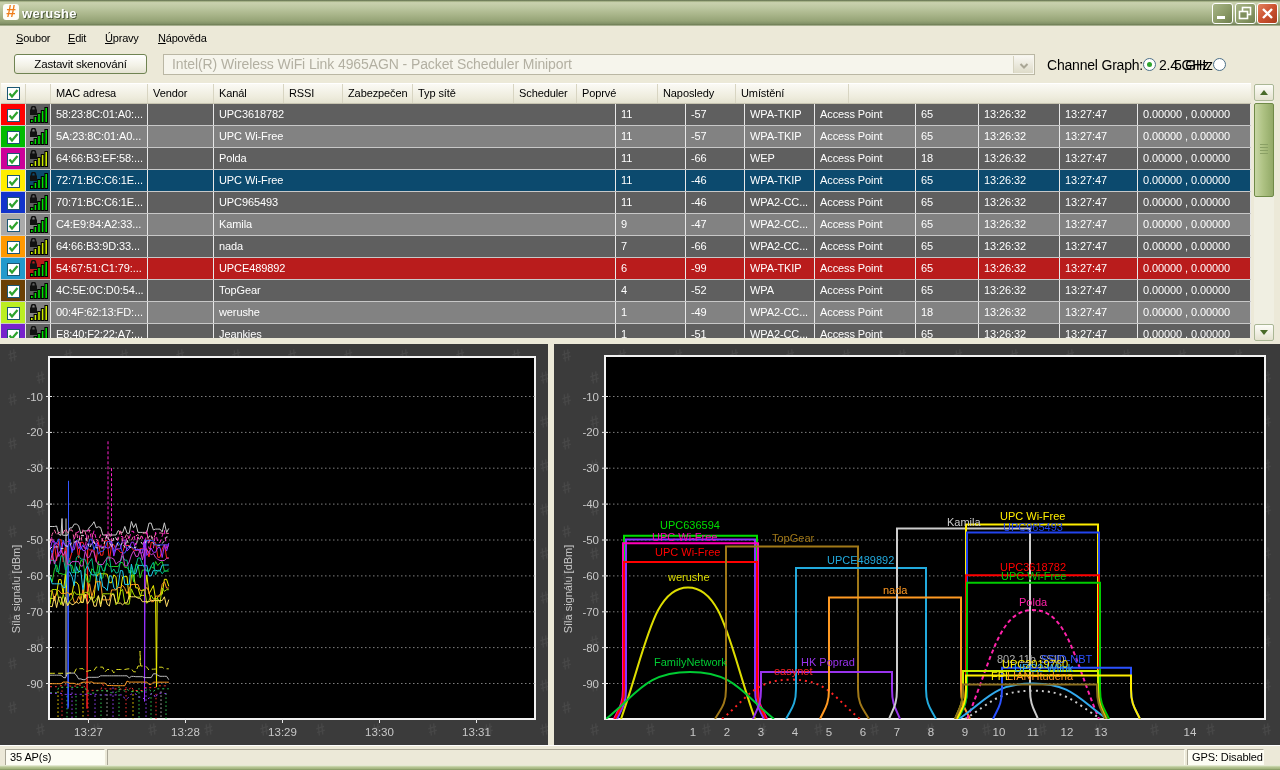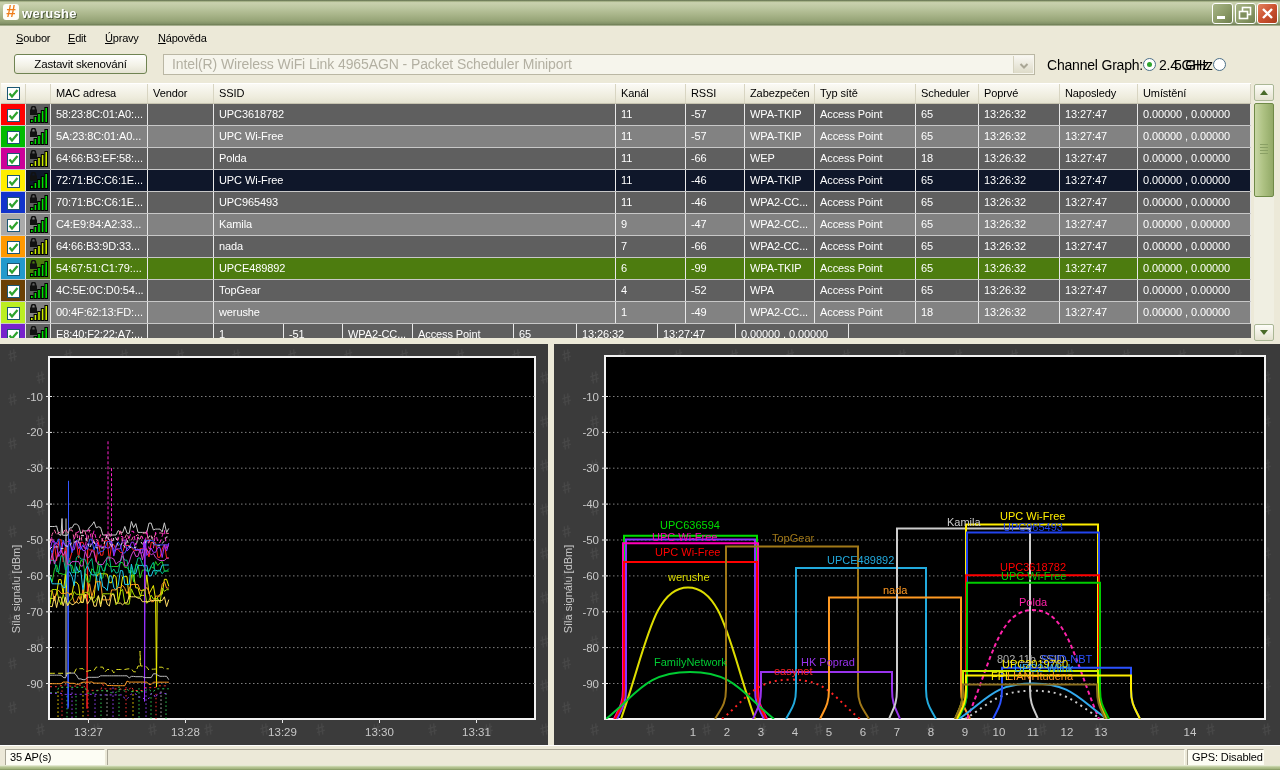--- a/index.html
+++ b/index.html
@@ -82,21 +82,20 @@
     <div class="thead">
       <div class="th" style="width:25px">
         <span class="cb"><svg width="13" height="13" viewBox="0 0 13 13">
             <rect x="0.5" y="0.5" width="12" height="12" fill="#fff" stroke="#1b5775"></rect>
             <path d="M2.5,6.5 L5,9.5 L10.5,3" fill="none" stroke="#2da32d" stroke-width="2.2"></path>
           </svg></span>
       </div>
       <div class="th" style="width:25px"><span class="ht"></span></div>
       <div class="th" style="width:97px"><span class="ht">MAC adresa</span></div>
       <div class="th" style="width:66px"><span class="ht">Vendor</span></div>
-      <div class="th" style="width:402px"><span class="ht">SSID</span></div>
       <div class="th" style="width:70px"><span class="ht">Kanál</span></div>
       <div class="th" style="width:59px"><span class="ht">RSSI</span></div>
       <div class="th" style="width:70px"><span class="ht">Zabezpečen</span></div>
       <div class="th" style="width:101px"><span class="ht">Typ sítě</span></div>
       <div class="th" style="width:63px"><span class="ht">Scheduler</span></div>
       <div class="th" style="width:81px"><span class="ht">Poprvé</span></div>
       <div class="th" style="width:78px"><span class="ht">Naposledy</span></div>
       <div class="th" style="width:113px"><span class="ht">Umístění</span></div>
     </div>
     <div class="tbody">
@@ -177,21 +176,21 @@
         <div class="td" style="width:402px">Polda</div>
         <div class="td" style="width:70px">11</div>
         <div class="td" style="width:59px">-66</div>
         <div class="td" style="width:70px">WEP</div>
         <div class="td" style="width:101px">Access Point</div>
         <div class="td" style="width:63px">18</div>
         <div class="td" style="width:81px">13:26:32</div>
         <div class="td" style="width:78px">13:27:47</div>
         <div class="td" style="width:113px">0.00000 , 0.00000</div>
       </div>
-      <div class="tr" style="background:#0f172a">
+      <div class="tr" style="background:#0c4a6e">
         <div class="td cbx" style="width:25px;background:#ffee00">
           <span class="cb"><svg width="13" height="13" viewBox="0 0 13 13">
               <rect x="0.5" y="0.5" width="12" height="12" fill="#fff" stroke="#1b5775"></rect>
               <path d="M2.5,6.5 L5,9.5 L10.5,3" fill="none" stroke="#2da32d" stroke-width="2.2"></path>
             </svg></span>
         </div>
         <div class="td icn" style="width:25px"><svg width="18" height="18" viewBox="0 0 18 18" style="margin-top:2px">
             <rect x="0" y="3.5" width="7" height="5.5" fill="#111"></rect>
             <path d="M1.5,4 V2.5 A2,2 0 0 1 5.5,2.5 V4" fill="none" stroke="#111" stroke-width="1.6"></path>
             <rect x="0.5" y="13.5" width="2.6" height="3" fill="#00e000" stroke="#000" stroke-width="1"></rect>
@@ -289,21 +288,21 @@
         <div class="td" style="width:402px">nada</div>
         <div class="td" style="width:70px">7</div>
         <div class="td" style="width:59px">-66</div>
         <div class="td" style="width:70px">WPA2-CC...</div>
         <div class="td" style="width:101px">Access Point</div>
         <div class="td" style="width:63px">65</div>
         <div class="td" style="width:81px">13:26:32</div>
         <div class="td" style="width:78px">13:27:47</div>
         <div class="td" style="width:113px">0.00000 , 0.00000</div>
       </div>
-      <div class="tr" style="background:#4d7c0f">
+      <div class="tr" style="background:#b91c1c">
         <div class="td cbx" style="width:25px;background:#2299cc">
           <span class="cb"><svg width="13" height="13" viewBox="0 0 13 13">
               <rect x="0.5" y="0.5" width="12" height="12" fill="#fff" stroke="#1b5775"></rect>
               <path d="M2.5,6.5 L5,9.5 L10.5,3" fill="none" stroke="#2da32d" stroke-width="2.2"></path>
             </svg></span>
         </div>
         <div class="td icn" style="width:25px"><svg width="18" height="18" viewBox="0 0 18 18" style="margin-top:2px">
             <rect x="0" y="3.5" width="7" height="5.5" fill="#111"></rect>
             <path d="M1.5,4 V2.5 A2,2 0 0 1 5.5,2.5 V4" fill="none" stroke="#111" stroke-width="1.6"></path>
             <rect x="0.5" y="13.5" width="2.6" height="3" fill="#00e000" stroke="#000" stroke-width="1"></rect>
@@ -391,20 +390,21 @@
             <rect x="0" y="3.5" width="7" height="5.5" fill="#111"></rect>
             <path d="M1.5,4 V2.5 A2,2 0 0 1 5.5,2.5 V4" fill="none" stroke="#111" stroke-width="1.6"></path>
             <rect x="0.5" y="13.5" width="2.6" height="3" fill="#00e000" stroke="#000" stroke-width="1"></rect>
             <rect x="4.1" y="10.5" width="2.6" height="6" fill="#00e000" stroke="#000" stroke-width="1"></rect>
             <rect x="7.7" y="7.5" width="2.6" height="9" fill="#00e000" stroke="#000" stroke-width="1"></rect>
             <rect x="11.3" y="4.5" width="2.6" height="12" fill="#00e000" stroke="#000" stroke-width="1"></rect>
             <rect x="14.9" y="1.5" width="2.6" height="15" fill="#00e000" stroke="#000" stroke-width="1"></rect>
           </svg></div>
         <div class="td" style="width:97px">E8:40:F2:22:A7:...</div>
         <div class="td" style="width:66px"></div>
+        <div class="td" style="width:402px">Jeankies</div>
         <div class="td" style="width:70px">1</div>
         <div class="td" style="width:59px">-51</div>
         <div class="td" style="width:70px">WPA2-CC...</div>
         <div class="td" style="width:101px">Access Point</div>
         <div class="td" style="width:63px">65</div>
         <div class="td" style="width:81px">13:26:32</div>
         <div class="td" style="width:78px">13:27:47</div>
         <div class="td" style="width:113px">0.00000 , 0.00000</div>
       </div>
     </div>

